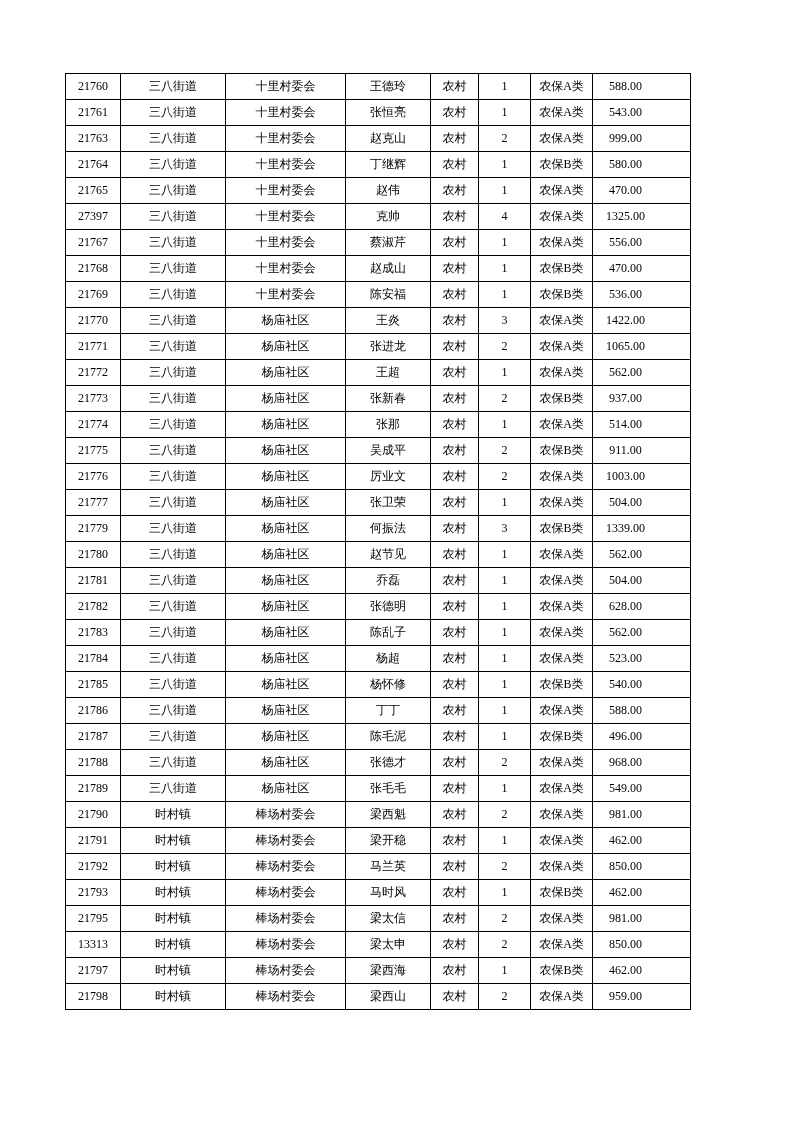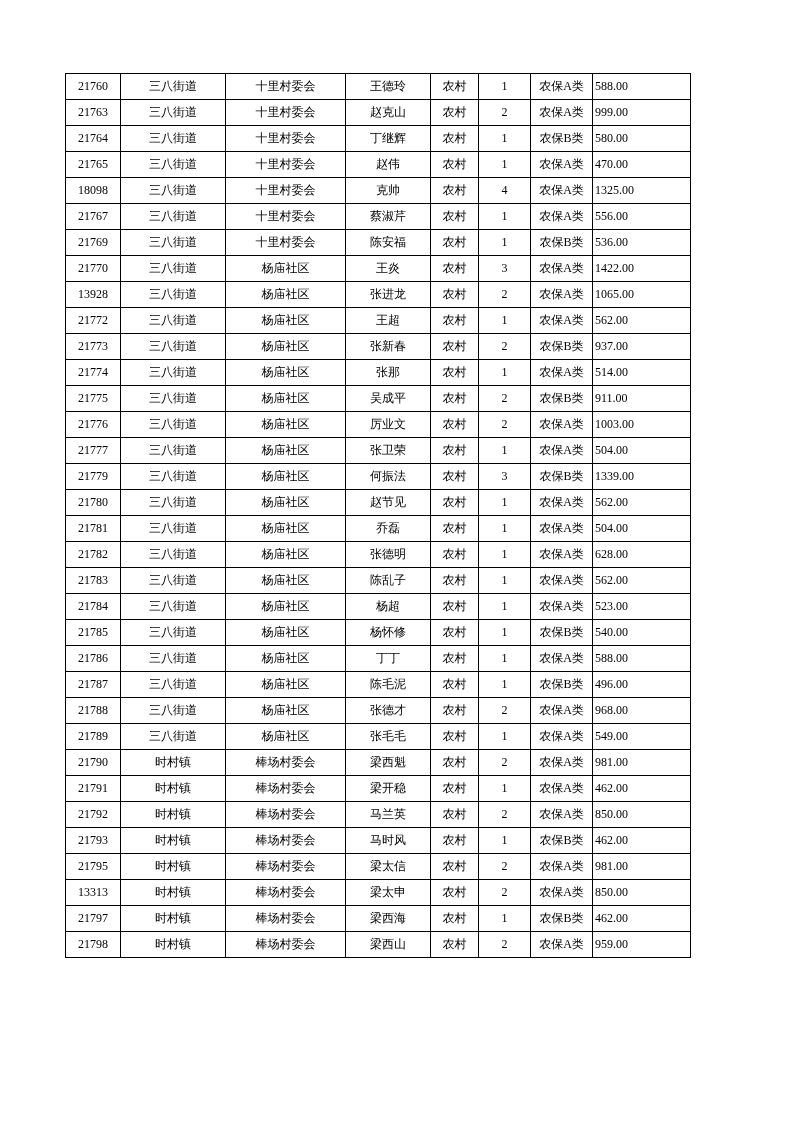--- a/index.html
+++ b/index.html
@@ -29,21 +29,21 @@
     border: 1px solid #000000;
     height: 25px;
     font-size: 12px;
     line-height: 25px;
     text-align: center;
     padding: 0 2px;
     white-space: nowrap;
     overflow: hidden;
   }
   table.data-table td.amount {
-    text-align: left;
+    text-align: center;
     padding-right: 34px;
   }
   col.c-id        { width: 55px; }
   col.c-street    { width: 105px; }
   col.c-village   { width: 120px; }
   col.c-name      { width: 85px; }
   col.c-residence { width: 48px; }
   col.c-count     { width: 52px; }
   col.c-insurance { width: 62px; }
   col.c-amount    { width: 98px; }
@@ -68,20 +68,30 @@
           <td>21760</td>
           <td>三八街道</td>
           <td>十里村委会</td>
           <td>王德玲</td>
           <td>农村</td>
           <td>1</td>
           <td>农保A类</td>
           <td class="amount">588.00</td>
         </tr>
         <tr>
+          <td>21761</td>
+          <td>三八街道</td>
+          <td>十里村委会</td>
+          <td>张恒亮</td>
+          <td>农村</td>
+          <td>1</td>
+          <td>农保A类</td>
+          <td class="amount">543.00</td>
+        </tr>
+        <tr>
           <td>21763</td>
           <td>三八街道</td>
           <td>十里村委会</td>
           <td>赵克山</td>
           <td>农村</td>
           <td>2</td>
           <td>农保A类</td>
           <td class="amount">999.00</td>
         </tr>
         <tr>
@@ -98,61 +108,71 @@
           <td>21765</td>
           <td>三八街道</td>
           <td>十里村委会</td>
           <td>赵伟</td>
           <td>农村</td>
           <td>1</td>
           <td>农保A类</td>
           <td class="amount">470.00</td>
         </tr>
         <tr>
-          <td>18098</td>
+          <td>27397</td>
           <td>三八街道</td>
           <td>十里村委会</td>
           <td>克帅</td>
           <td>农村</td>
           <td>4</td>
           <td>农保A类</td>
           <td class="amount">1325.00</td>
         </tr>
         <tr>
           <td>21767</td>
           <td>三八街道</td>
           <td>十里村委会</td>
           <td>蔡淑芹</td>
           <td>农村</td>
           <td>1</td>
           <td>农保A类</td>
           <td class="amount">556.00</td>
         </tr>
         <tr>
+          <td>21768</td>
+          <td>三八街道</td>
+          <td>十里村委会</td>
+          <td>赵成山</td>
+          <td>农村</td>
+          <td>1</td>
+          <td>农保B类</td>
+          <td class="amount">470.00</td>
+        </tr>
+        <tr>
           <td>21769</td>
           <td>三八街道</td>
           <td>十里村委会</td>
           <td>陈安福</td>
           <td>农村</td>
           <td>1</td>
           <td>农保B类</td>
           <td class="amount">536.00</td>
         </tr>
         <tr>
           <td>21770</td>
           <td>三八街道</td>
           <td>杨庙社区</td>
           <td>王炎</td>
           <td>农村</td>
           <td>3</td>
           <td>农保A类</td>
           <td class="amount">1422.00</td>
         </tr>
         <tr>
-          <td>13928</td>
+          <td>21771</td>
           <td>三八街道</td>
           <td>杨庙社区</td>
           <td>张进龙</td>
           <td>农村</td>
           <td>2</td>
           <td>农保A类</td>
           <td class="amount">1065.00</td>
         </tr>
         <tr>
           <td>21772</td>

